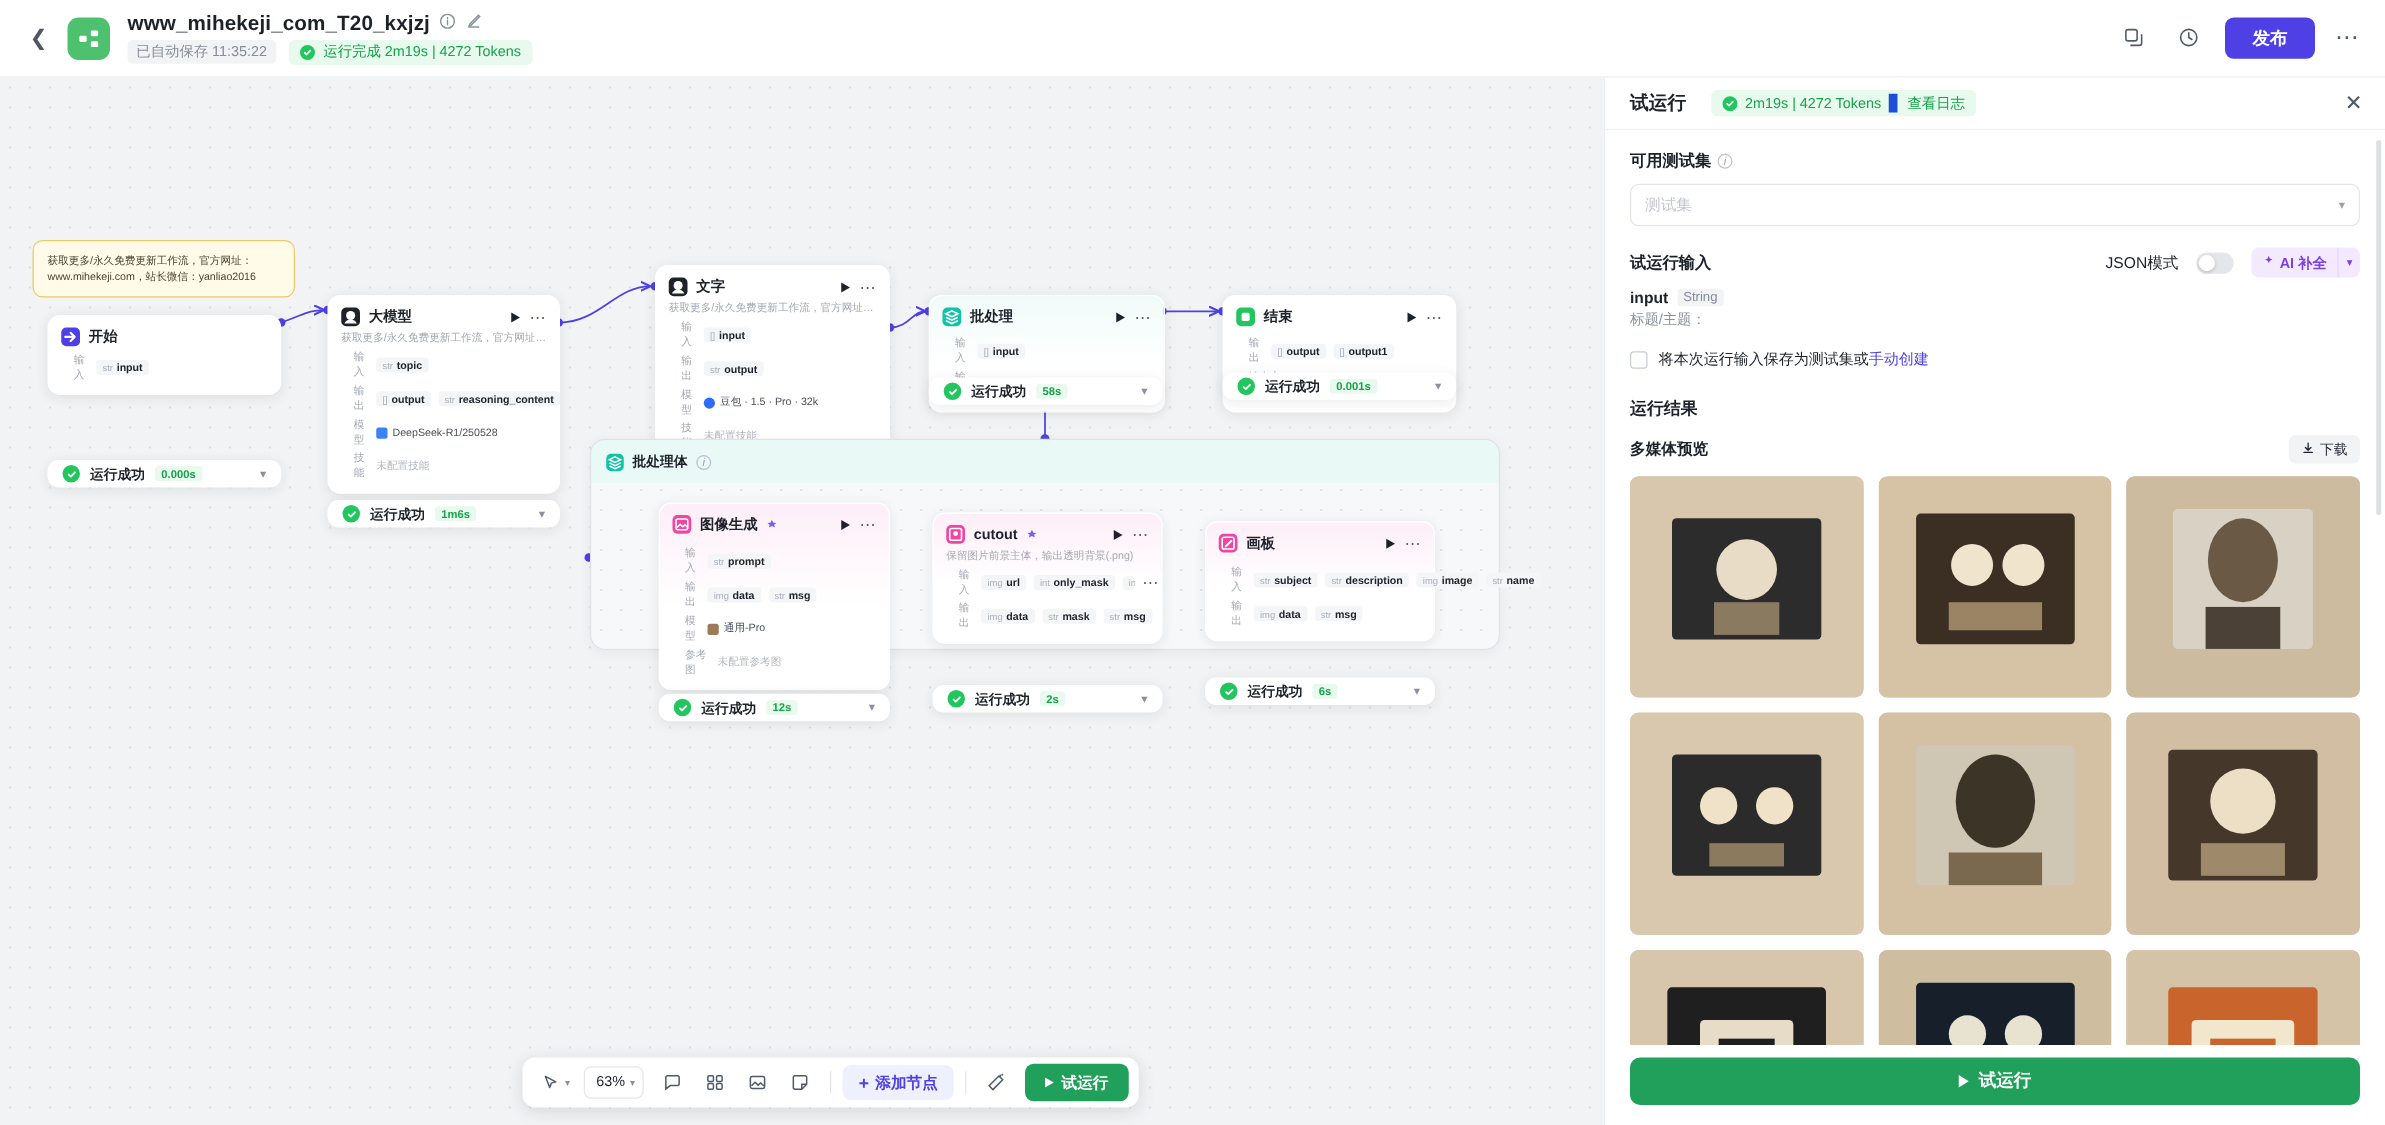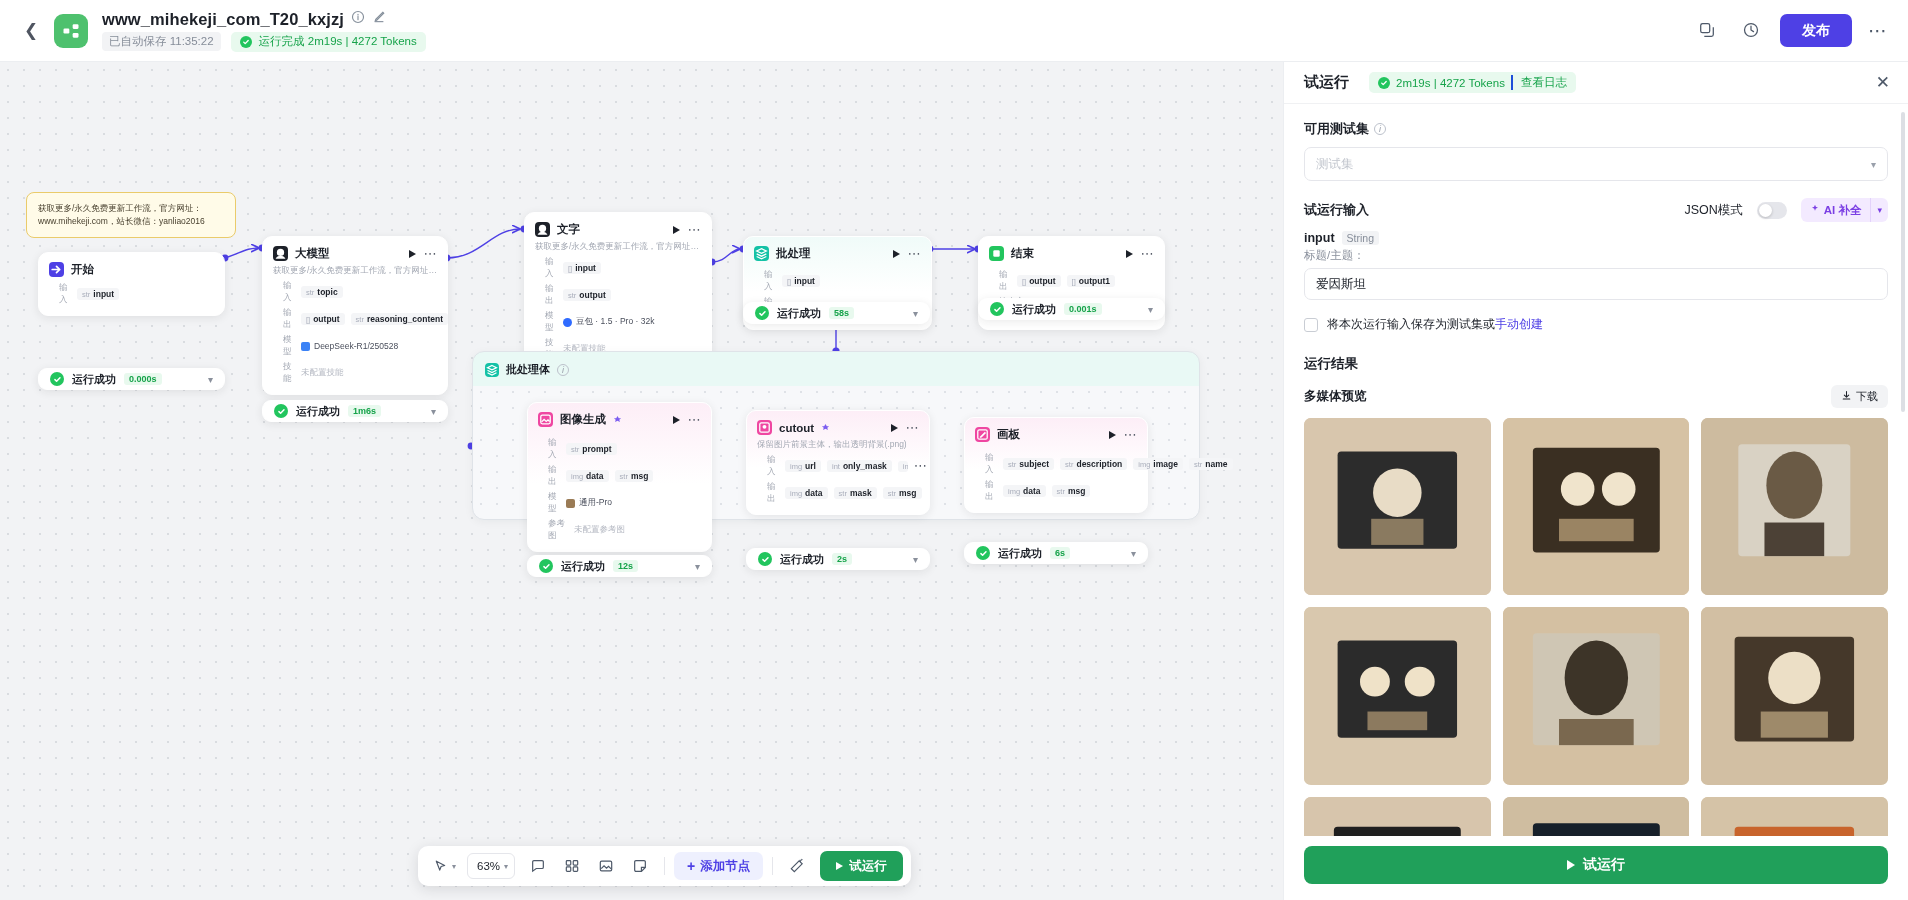--- a/index.html
+++ b/index.html
@@ -182,21 +182,21 @@
   }
   .panel-head {
     height: 42px; display: flex; align-items: center; padding: 0 18px 0 20px;
     gap: 12px; border-bottom: 1px solid #f0f1f3; flex: none;
   }
   .panel-title { font-size: 15px; font-weight: bold; color: #1d2129; }
   .panel-pill {
     background: #e8f9ee; border-radius: 5px; display: flex; align-items: center;
     gap: 6px; padding: 3px 9px; font-size: 11.5px; color: #16a34a; margin-left: 8px;
   }
-  .panel-pill .lnk { color: #16a34a; cursor: pointer; border-left: 2px solid #1d4ed8; padding-left: 8px; }
+  .panel-pill .lnk { color: #16a34a; cursor: pointer; border-left: 7px solid #1d4ed8; padding-left: 8px; }
   .close-x { margin-left: auto; font-size: 17px; color: #4e5969; cursor: pointer; line-height: 1; }
   .panel-body { flex: 1; overflow-y: auto; padding: 16px 20px 10px 20px; position: relative; }
   .sec-label {
     font-size: 13px; font-weight: bold; color: #1d2129;
     display: flex; align-items: center; gap: 5px; margin-bottom: 9px;
   }
   .info-i {
     width: 12px; height: 12px; border-radius: 50%; border: 1px solid #bcc1cb;
     color: #9aa0ab; font-size: 9px; display: flex; align-items: center;
     justify-content: center; font-style: italic; font-weight: normal;
@@ -891,21 +891,20 @@
           </span>
           <span class="caret">▾</span>
         </span>
       </div>
 
       <div class="field-name">
         <span>input</span>
         <span class="type-tag">String</span>
       </div>
       <div class="field-sub">标题/主题：</div>
-      <input class="text-input" value="爱因斯坦" style="">
 
       <div class="cb-row">
         <span class="cbox"></span>
         <span class="cb-text">
           <span>将本次运行输入保存为测试集或</span><span class="lnk">手动创建</span>
         </span>
       </div>
 
       <div class="sec-title">运行结果</div>
 

